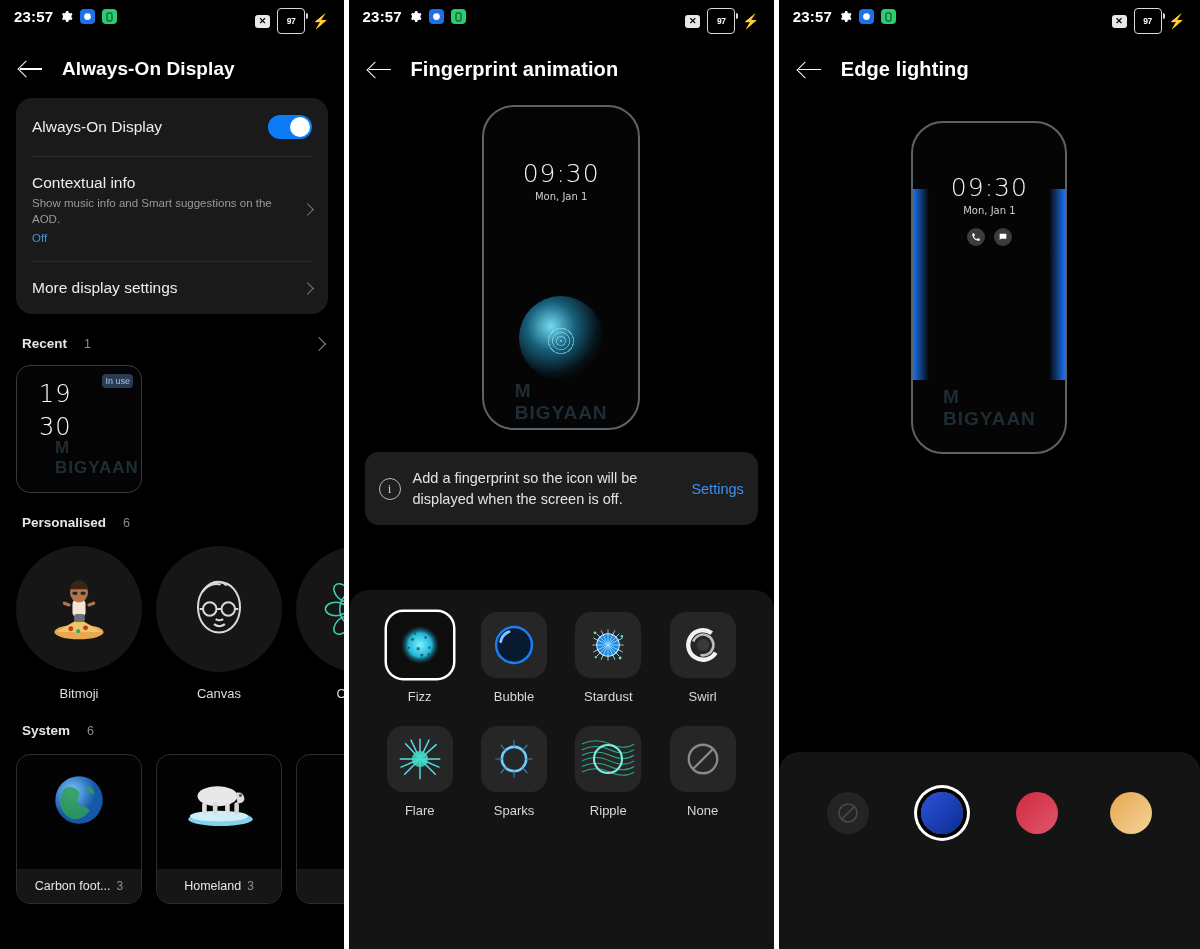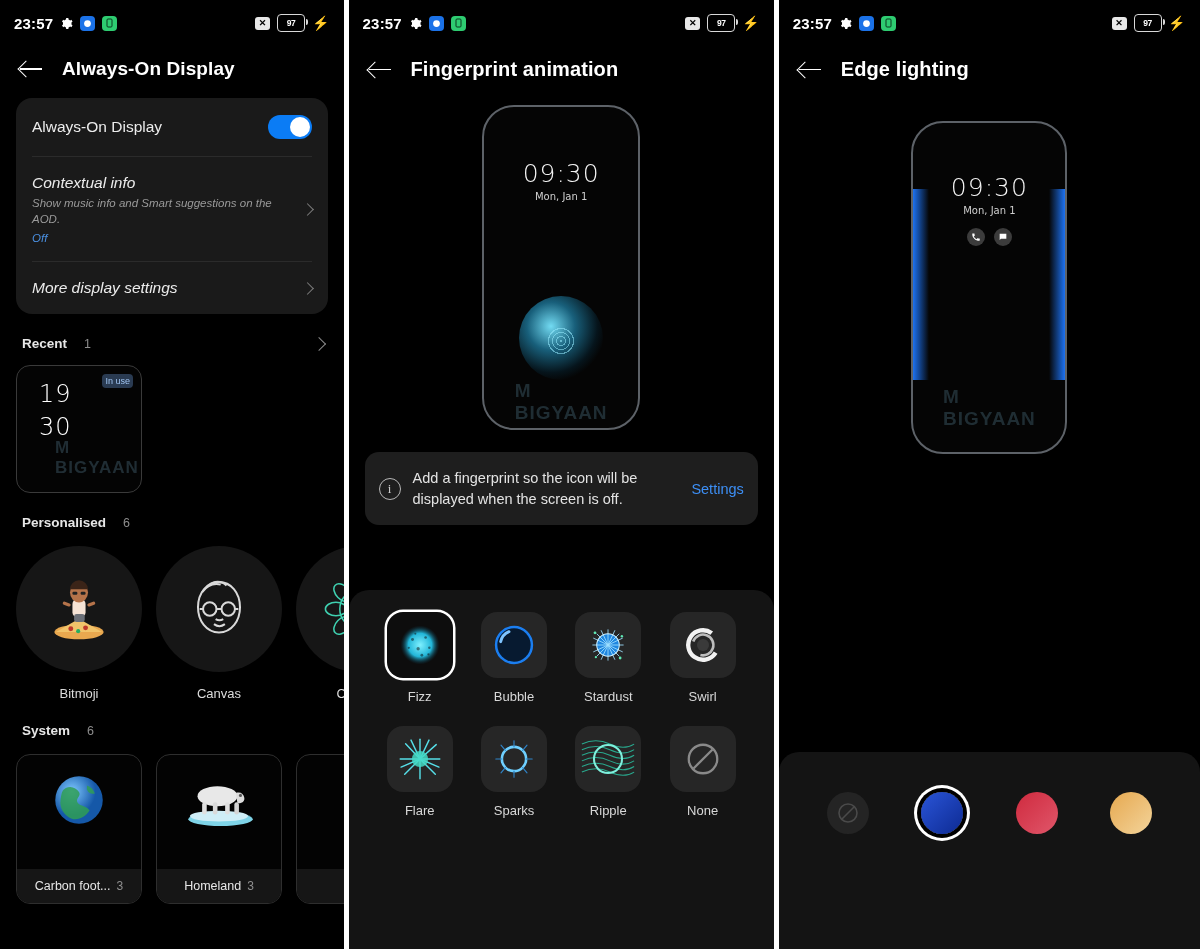--- a/index.html
+++ b/index.html
@@ -13,36 +13,36 @@
     display:flex; width:1200px; height:949px; background:#ffffff;
   }
   .panel { position:relative; background:#000; overflow:hidden; height:949px; }
   .panel.p1 { width:345px; }
   .gap { width:5px; background:#ffffff; height:949px; }
   .panel.p2 { width:427px; }
   .panel.p3 { width:423px; }
 
   
   .statusbar {
-    height:46px; display:flex; align-items:center;
+    height:46px; display:flex; align-items:flex-start;
     padding:8px 14px; color:#fff;
   }
   .sb-left { display:flex; align-items:center; gap:7px; }
   .sb-time { font-size:15px; font-weight:700; letter-spacing:.2px; }
   .ic-gear { width:13px; height:13px; position:relative; display:inline-block; }
   .ic-gear svg { display:block; }
   .ic-sq { width:15px; height:15px; border-radius:4px; display:flex;
            align-items:center; justify-content:center; }
   .ic-sq.blue { background:#1b72e8; }
   .ic-sq.green { background:#2ecc71; }
   .sb-right { margin-left:auto; display:flex; align-items:center; gap:7px; }
   .ic-x { width:15px; height:13px; border-radius:3px; background:#e8e8e8; color:#000;
           font-size:9px; display:flex; align-items:center; justify-content:center;
           font-weight:700; }
-  .batt { width:28px; height:18px; border:1.6px solid #d8d8d8; border-radius:4px;
+  .batt { width:28px; height:26px; border:1.6px solid #d8d8d8; border-radius:4px;
           position:relative; display:flex; align-items:center; justify-content:center; }
   .batt:after { content:""; position:absolute; right:-4px; top:4px; width:2px; height:6px;
                 background:#d8d8d8; border-radius:0 2px 2px 0; }
   .batt span { font-size:8.5px; color:#fff; font-weight:700; letter-spacing:-.3px;}
   .bolt { font-size:14px; line-height:1; color:#fff; }
 
   
   .appbar { display:flex; align-items:center; gap:18px; padding:12px 20px 18px 20px; }
   .back { width:24px; height:20px; position:relative; cursor:pointer; flex:none; }
   .back:before {
@@ -53,21 +53,21 @@
     border-left:1.8px solid #fff; border-bottom:1.8px solid #fff; transform:rotate(45deg);
   }
   .apptitle { font-size:19px; color:#fff; font-weight:600; letter-spacing:.1px; }
   .p2 .apptitle, .p3 .apptitle { font-size:20px; }
 
   
   .card {
     margin:0 16px; background:#1a1a1a; border-radius:16px; padding:0 16px;
   }
   .row { padding:17px 0; display:flex; align-items:center; }
-  .row + .row { border-top:1px solid #2b2b2b;font-style:italic; }
+  .row + .row { border-top:1px solid #2b2b2b; }
   .row-title { font-size:15.5px; color:#ececec; }
   .row-sub { font-size:11.5px; color:#9a9a9a; line-height:1.35; margin-top:4px;
              max-width:250px; }
   .row-val { font-size:11.5px; color:#4a90e2; margin-top:5px; }
   .row-main { flex:1; }
   .toggle { width:44px; height:24px; border-radius:14px; background:#0b7cf5;
             position:relative; flex:none; cursor:pointer; }
   .toggle i { position:absolute; right:2px; top:2px; width:20px; height:20px;
               border-radius:50%; background:#fff; }
   .chev { width:9px; height:9px; border-top:1.6px solid #7d7d7d;

